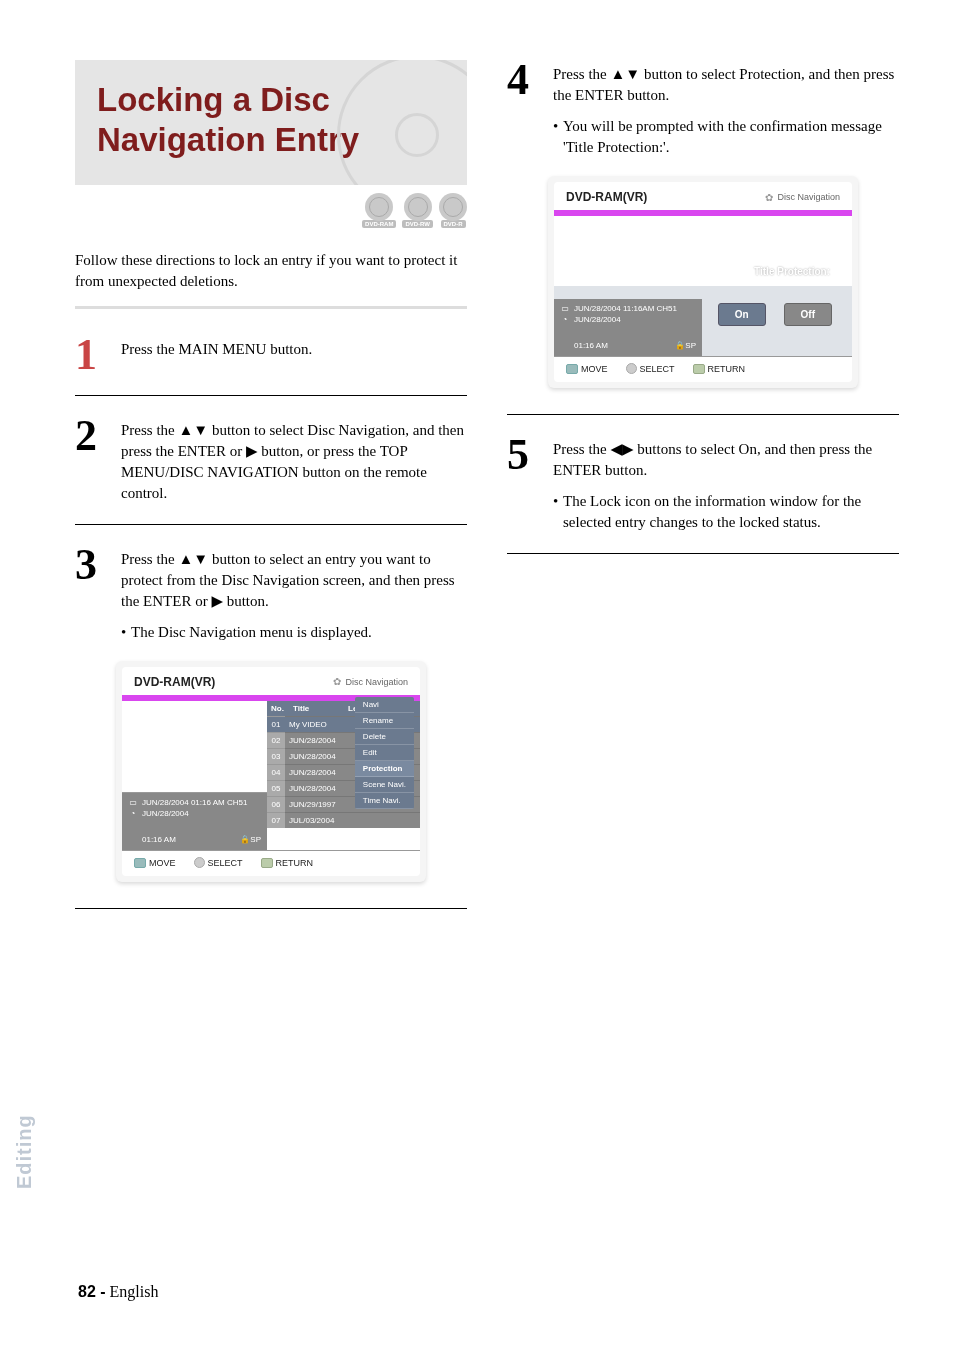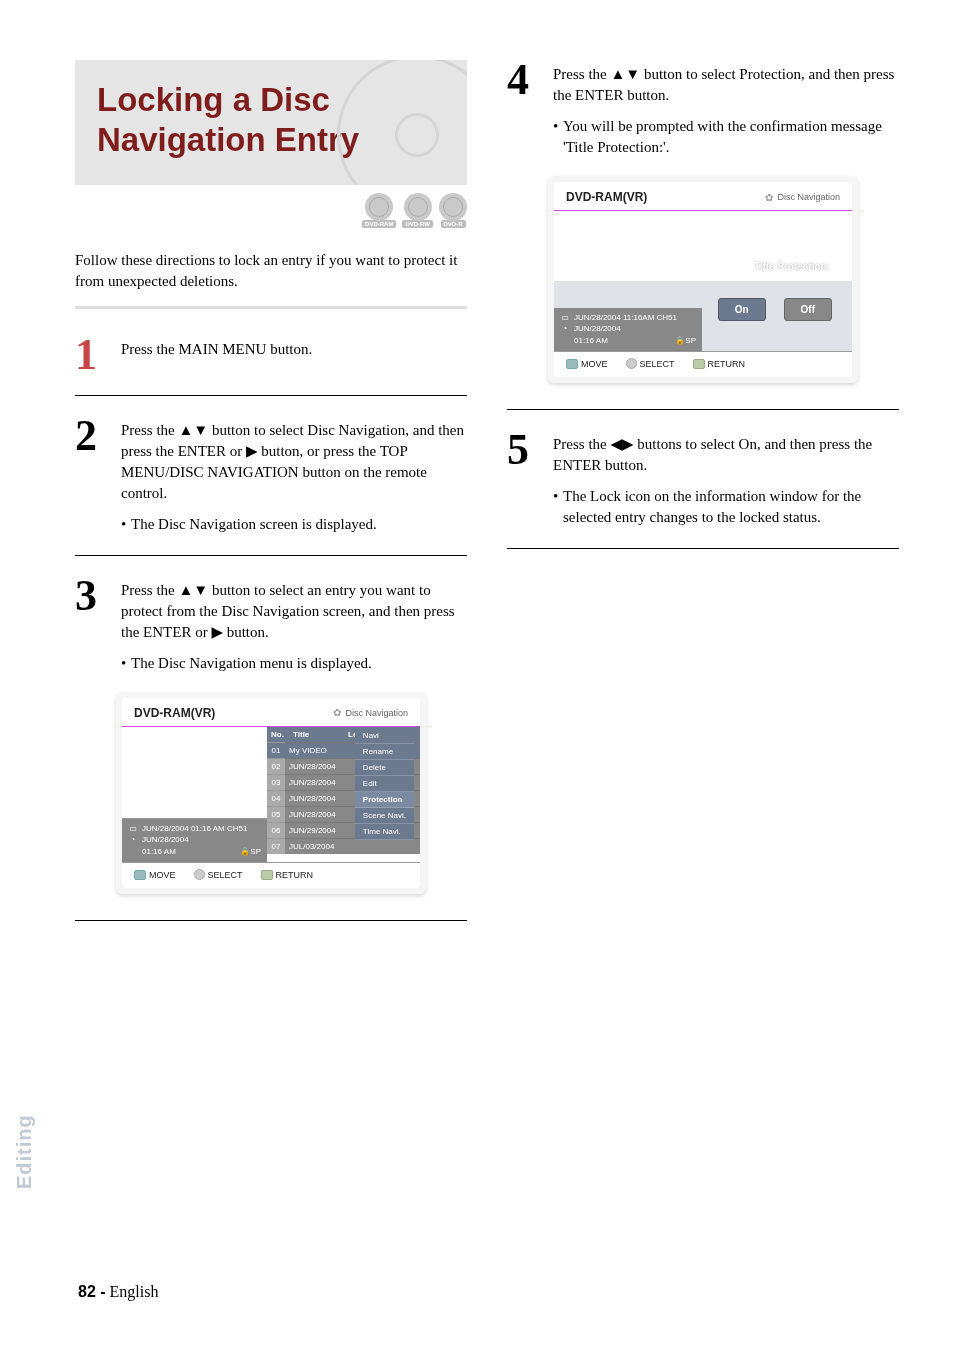--- a/index.html
+++ b/index.html
@@ -28,31 +28,31 @@
   .step-num { font-size: 44px; font-family: 'Times New Roman', serif; font-weight: bold; line-height: 0.9; min-width: 32px; }
   .step-num.red { color: #c94545; }
   .step-body { font-size: 15px; line-height: 1.4; flex: 1; padding-top: 4px; }
   .step-body ul { list-style: none; margin-top: 10px; }
   .step-body li { padding-left: 10px; position: relative; margin-top: 8px; }
   .step-body li::before { content: "•"; position: absolute; left: 0; }
 
   
   .osd { width: 310px; margin: 18px auto 0; border-radius: 6px; background: #f5f5f5; box-shadow: 0 2px 4px rgba(0,0,0,0.15); font-family: Arial, Helvetica, sans-serif; overflow: hidden; }
   .osd-inner { background: #fff; margin: 6px; border-radius: 4px; padding: 0; }
-  .osd-head { display: flex; justify-content: space-between; align-items: center; padding: 8px 12px 6px; border-bottom: 1px solid #d946ef; }
+  .osd-head { display: flex; justify-content: space-between; align-items: center; padding: 8px 12px 6px; border-bottom: 6px solid #d946ef; }
   .osd-head-l { font-weight: bold; font-size: 12px; color: #222; }
   .osd-head-r { font-size: 9px; color: #666; display: flex; align-items: center; gap: 4px; }
   .osd-head-r::before { content: "✿"; font-size: 10px; color: #999; }
   .osd-body { display: flex; }
   .osd-preview { width: 145px; position: relative; }
   .osd-preview-img { height: 92px; background: #fff; border-bottom: 1px solid #999; }
   .osd-info { background: #888; color: #fff; font-size: 8px; padding: 4px 6px 6px; }
   .osd-info-row { display: flex; align-items: center; gap: 4px; line-height: 1.4; }
   .osd-info-row .ic { width: 10px; height: 10px; display: inline-flex; align-items: center; justify-content: center; }
-  .osd-info-bot { display: flex; justify-content: space-between; margin-top: 2px; padding-left: 14px; }
+  .osd-info-bot { display: flex; justify-content: space-between; margin-top: 16px; padding-left: 14px; }
   .mini-ic { font-size: 8px; }
 
   .osd-table { flex: 1; font-size: 8px; }
   .osd-th { background: #6b7a8f; color: #fff; display: flex; padding: 3px 4px; font-weight: bold; }
   .osd-th .c1 { width: 22px; } .osd-th .c2 { flex: 1; } .osd-th .c3 { width: 46px; } .osd-th .c4 { width: 22px; }
   .osd-row { display: flex; align-items: stretch; }
   .osd-row .cn { width: 18px; background: #aaa; color: #fff; text-align: center; padding: 3px 0; border-top: 1px solid #999; }
   .osd-row .ct { flex: 1; background: #888; color: #fff; padding: 3px 4px; border-top: 1px solid #777; }
   .osd-row.sel .cn { background: #6b7a8f; }
   .osd-row.sel .ct { background: #6b7a8f; }
@@ -114,23 +114,20 @@
       <div class="step">
         <div class="step-num red">1</div>
         <div class="step-body">Press the MAIN MENU button.</div>
       </div>
       <hr class="sep-thin">
 
       <div class="step">
         <div class="step-num">2</div>
         <div class="step-body">
           <span>Press the ▲▼ button to select Disc Navigation, and then press the ENTER or ▶ button, or press the TOP MENU/DISC NAVIGATION button on the remote control.</span>
-          <ul>
-              <li>The Disc Navigation screen is displayed.</li>
-            </ul>
         </div>
       </div>
       <hr class="sep-thin">
 
       <div class="step">
         <div class="step-num">3</div>
         <div class="step-body">
           <span>Press the ▲▼ button to select an entry you want to protect from the Disc Navigation screen, and then press the ENTER or ▶ button.</span>
           <ul>
               <li>The Disc Navigation menu is displayed.</li>
@@ -186,21 +183,21 @@
                     <div class="osd-row">
                       <div class="cn">04</div>
                       <div class="ct">JUN/28/2004</div>
                     </div>
                     <div class="osd-row">
                       <div class="cn">05</div>
                       <div class="ct">JUN/28/2004</div>
                     </div>
                     <div class="osd-row">
                       <div class="cn">06</div>
-                      <div class="ct">JUN/29/2004</div>
+                      <div class="ct">JUN/29/1997</div>
                     </div>
                     <div class="osd-row">
                       <div class="cn">07</div>
                       <div class="ct">JUL/03/2004</div>
                     </div>
                   </div>
             </div>
           </div>
           <div class="osd-menu" id="osd1-menu">
                 <div>Navi</div>

